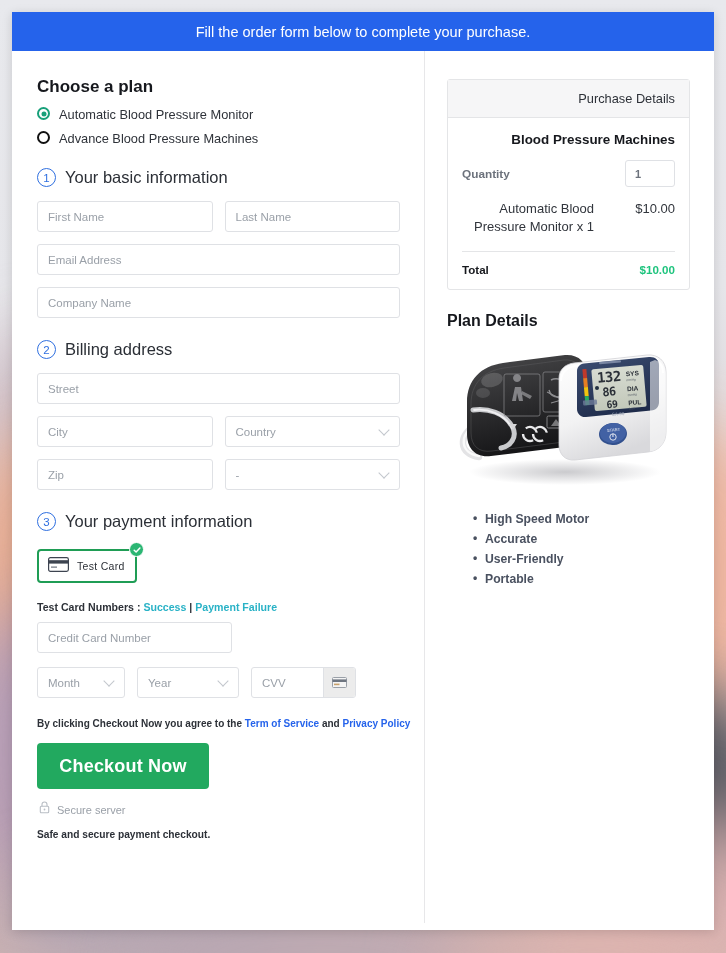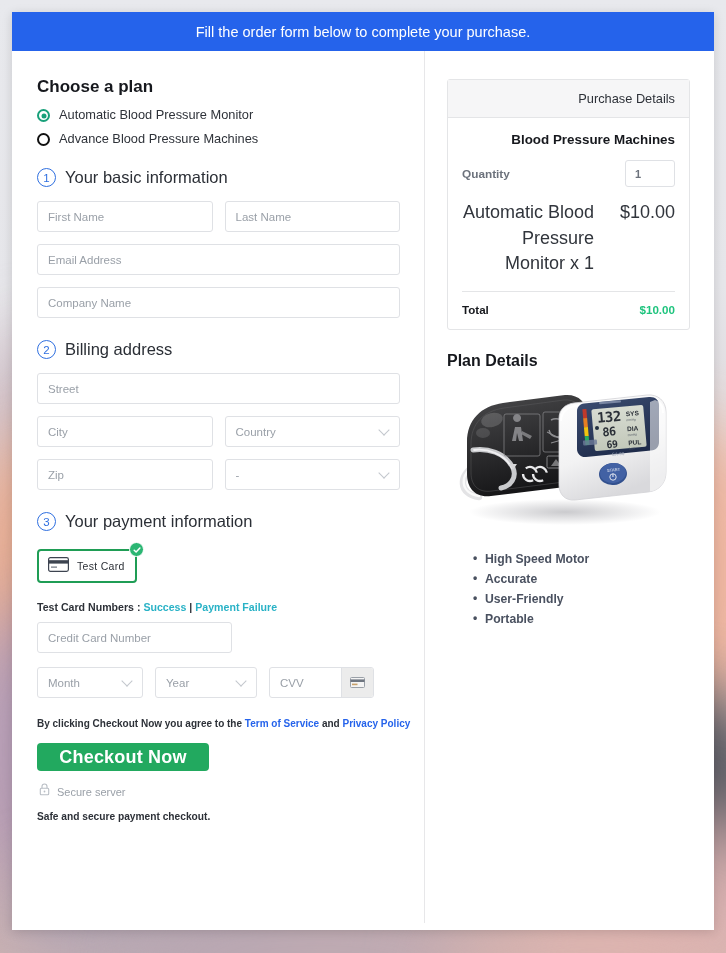--- a/index.html
+++ b/index.html
@@ -56,21 +56,21 @@
   .step-head { display: flex; align-items: center; gap: 9px; margin: 22px 0 14px 0; }
   .step-num {
     width: 19px; height: 19px; border-radius: 50%;
     border: 1.5px solid #2f6fe0; color: #2f6fe0;
     font-size: 11.5px; display: flex; align-items: center; justify-content: center;
     flex: 0 0 auto;
   }
   .step-title { font-size: 16.5px; color: #2b2f36; }
 
   
-  .radio-row { display: flex; align-items: flex-end; gap: 9px; margin-bottom: 9px; }
+  .radio-row { display: flex; align-items: flex-start; gap: 9px; margin-bottom: 9px; }
   .radio { width: 13px; height: 13px; border-radius: 50%; border: 2px solid #111; flex:0 0 auto;
            position: relative; background:#fff; }
   .radio.on { border-color: #18a07a; }
   .radio.on::after {
     content:""; position:absolute; left:50%; top:50%;
     width:5px; height:5px; border-radius:50%; background:#18a07a;
     transform: translate(-50%,-50%);
   }
   .radio-label { font-size: 12.8px; color: #2e3239; }
 
@@ -109,38 +109,38 @@
   .chip-badge svg { display:block; }
 
   .testnums { font-size: 10.6px; color: #2d3138; margin: 18px 0 9px 0; font-weight:600;}
   .testnums a { color: #29b2c6; text-decoration: none; font-weight:600;}
   .testnums .bar { color:#2d3138; }
 
   .terms { font-size: 10px; color: #2d3138; margin: 20px 0 14px 0; font-weight:600;}
   .terms a { color: #2563eb; text-decoration:none; }
 
   .checkout {
-    width: 172px; height: 28px; background: #22a95f; color: #fff;
+    width: 172px; height: 46px; background: #22a95f; color: #fff;
     border: none; border-radius: 4px; font-size: 18px; font-weight: bold;
     display:flex; align-items:center; justify-content:center;
     letter-spacing:.2px;
   }
   .secure { display:flex; align-items:flex-end; gap:7px; margin: 12px 0 0 2px; font-size:11px; color:#9aa0a8; }
   .safe { font-size: 10.2px; color:#2d3138; margin: 13px 0 0 0; font-weight:600;}
 
   
   .pd-box { border: 1px solid #e4e5e7; border-radius: 3px; text-align: right; }
   .pd-head { background:#f6f6f7; border-bottom:1px solid #e4e5e7; padding: 11px 14px; font-size: 12.8px; color:#2d3138;}
   .pd-body { padding: 14px 14px 13px 14px; }
   .pd-title { font-size: 13.4px; font-weight: bold; color:#16181d; margin-bottom: 13px;}
   .qty-row { display:flex; align-items:center; justify-content:space-between; margin-bottom: 13px; font-weight: bold;}
   .qty-label { font-size: 11.8px; color:#6c727c; }
   .qty-input { width: 50px; height: 27px; border:1px solid #dfe1e5; border-radius:3px;
                display:flex; align-items:center; padding: 0 9px; font-size:11px; color:#6c727c; }
-  .item-row { display:flex; justify-content:space-between; gap:14px; font-size:18px; color:#31353c; line-height:1.42;}
+  .item-row { display:flex; justify-content:space-between; gap:14px; font-size:13px; color:#31353c; line-height:1.42;}
   .item-name { max-width: 132px; }
   .item-price { white-space:nowrap; }
   .pd-sep { height:1px; background:#e4e5e7; margin: 14px 0 11px 0;}
   .total-row { display:flex; justify-content:space-between; font-size: 11.6px; font-weight:bold;}
   .total-label { color:#16181d; }
   .total-val { color:#1fc47e; }
 
   .plan-h { font-size: 16px; font-weight: bold; color:#16181d; margin: 22px 0 0 0; }
 
   .prod-img { width: 100%; height: 160px; position: relative; margin-top: 6px; }
@@ -249,21 +249,21 @@
         <a href="#">Success</a>
         <span class="bar">|</span>
         <a href="#">Payment Failure</a>
       </div>
 
       <div class="row">
         <div class="fld" style="width:195px;">Credit Card Number</div>
       </div>
 
       <div class="row" style="margin-top:14px;">
-        <div class="fld sel" style="width:106px;">Month</div>
+        <div class="fld sel" style="width:88px;">Month</div>
         <div class="fld sel" style="width:102px;">Year</div>
         <div class="cvv-wrap">
           <div class="cvv-in">CVV</div>
           <div class="cvv-icon">
             <svg width="15" height="11" viewBox="0 0 15 11">
               <rect x="0.5" y="0.5" width="14" height="10" rx="1" fill="#f4f4f4" stroke="#9aa0a8" stroke-width="1"></rect>
               <rect x="0.5" y="2.4" width="14" height="2.6" fill="#6e7580"></rect>
               <rect x="2" y="6.6" width="5.5" height="1.6" fill="#c8a06a"></rect>
             </svg>
           </div>

